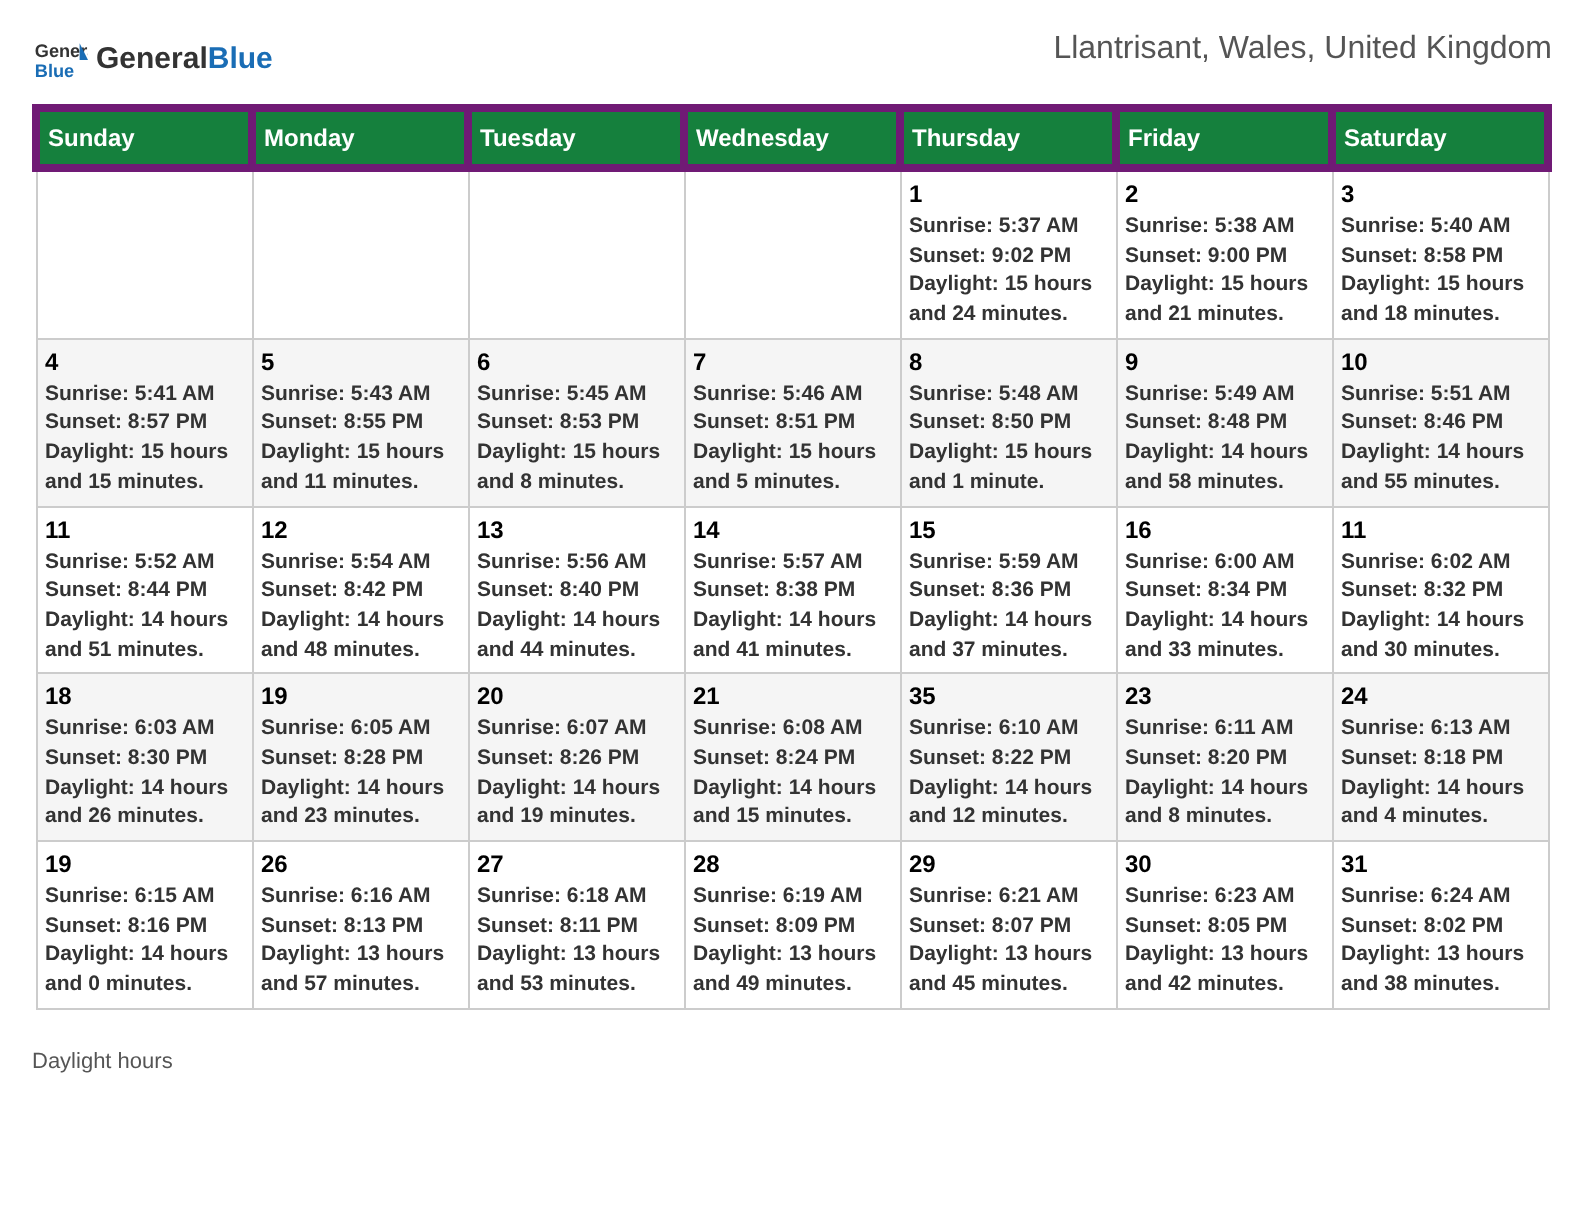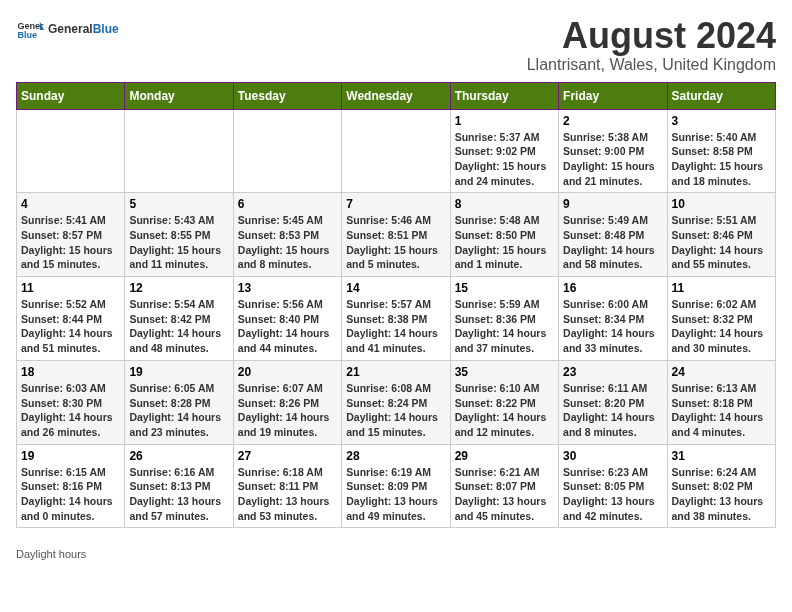--- a/index.html
+++ b/index.html
@@ -37,27 +37,27 @@
     .subtitle {
       font-size: 16px;
       color: #555;
     }
     .calendar {
       width: 100%;
       border-collapse: collapse;
       font-size: 11px;
     }
     .calendar th {
-      background-color: #4d7c0f;
+      background-color: #15803d;
       color: #fff;
       padding: 6px 4px;
       text-align: left;
       font-size: 12px;
       font-weight: bold;
-      border: 1px solid #701a75;
+      border: 4px solid #701a75;
     }
     .calendar td {
       border: 1px solid #ccc;
       vertical-align: top;
       padding: 4px;
       width: calc(100% / 7);
       min-height: 70px;
       height: 80px;
       background: #fff;
     }
@@ -90,27 +90,26 @@
 <body>
 
 <div class="header-area">
   <div class="logo">
     <svg class="logo-icon" viewBox="0 0 40 40" xmlns="http://www.w3.org/2000/svg">
       <text x="2" y="18" font-size="13" font-weight="bold" fill="#333">General</text>
       <text x="2" y="32" font-size="13" font-weight="bold" fill="#1a6db5">Blue</text>
       <polygon points="34,8 40,20 34,20" fill="#1a6db5"></polygon>
     </svg>
     <div>
-      <div style="font-size:12px;font-weight:bold;line-height:1.1;">
+      <div style="font-size:15px;font-weight:bold;line-height:1.1;">
         <span style="color:#333;">General</span><span style="color:#1a6db5;">Blue</span>
       </div>
     </div>
   </div>
   <div class="title-area">
-    <div class="main-title">August 2024</div>
     <div class="subtitle">Llantrisant, Wales, United Kingdom</div>
   </div>
 </div>
 
 <table class="calendar">
   <thead>
     <tr>
     <th>Sunday</th>
         <th>Monday</th>
         <th>Tuesday</th>

